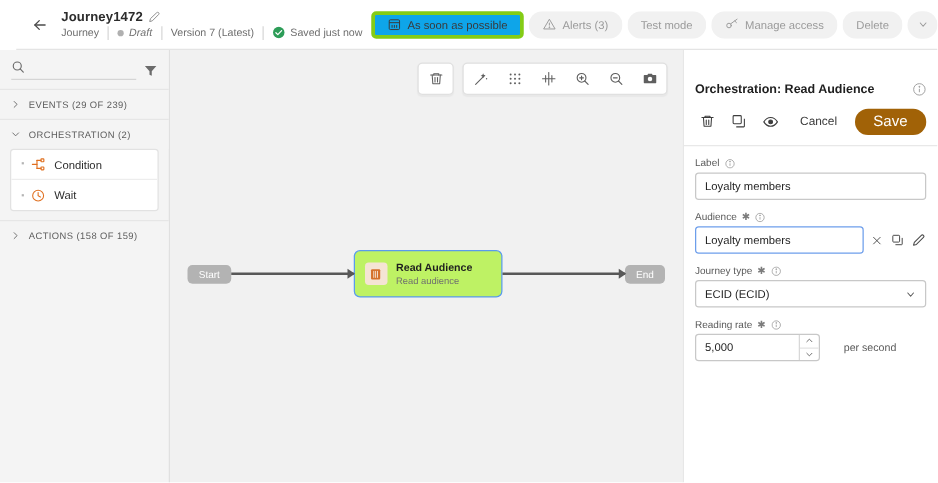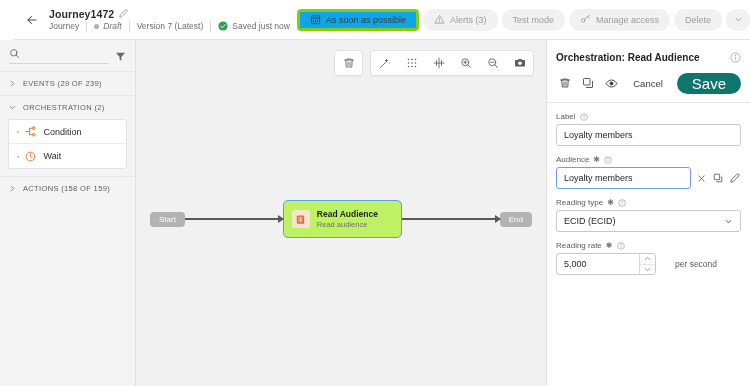--- a/index.html
+++ b/index.html
@@ -154,39 +154,39 @@
   .sp-r { width: 14px; flex: 0 0 auto; }
 
   
   .panel {
     width: 204px; min-width: 204px;
     background: #ffffff; border-left: 1px solid #e0e0e0;
     display: flex; flex-direction: column;
   }
   .panel-hdr {
     height: 26px; display: flex; align-items: center;
-    padding: 0 9px; gap: 6px; margin-top: 4px; justify-content: center;
+    padding: 0 9px; gap: 6px; margin-top: 18px; justify-content: center;
   }
   .panel-title { font-size: 10px; font-weight: bold; color: #1f1f1f; }
   .info-ic { color: #9e9e9e; display: flex; cursor: pointer; flex: 0 0 auto; }
   .panel-actions {
     display: flex; align-items: center; gap: 3px;
     padding: 2px 9px 8px 8px; border-bottom: 1px solid #e8e8e8;
   }
   .pa-ic {
     width: 22px; height: 22px; display: flex; align-items: center; justify-content: center;
     color: #3d3d3d; cursor: pointer; border-radius: 4px;
   }
   .cancel-btn {
     margin-left: auto; font-size: 9.5px; color: #3a3a3a;
     padding: 0 9px; height: 21px; display: flex; align-items: center;
     border-radius: 11px; cursor: pointer;
   }
   .save-btn {
-    background: #0f766e; color: #ffffff; font-size: 15px;
+    background: #a16207; color: #ffffff; font-size: 12px;
     height: 21px; padding: 0 15px; border-radius: 11px;
     display: flex; align-items: center; cursor: pointer; margin-left: 2px; text-align: right;
   }
   .form { padding: 9px 9px 0 9px; display: flex; flex-direction: column; }
   .fgroup { margin-bottom: 9px; }
   .flabel {
     display: flex; align-items: center; gap: 4px;
     font-size: 8px; color: #5a5a5a; margin-bottom: 3px;
   }
   .req { color: #7c7c7c; font-size: 8px; line-height: 1; }
@@ -564,21 +564,21 @@
             <span class="mini-ic">
               <svg width="10" height="10" viewBox="0 0 24 24" fill="none" stroke="currentColor" stroke-width="2" stroke-linecap="round" stroke-linejoin="round">
                 <path d="M17 3a2.8 2.8 0 0 1 4 4L7.5 20.5 2 22l1.5-5.5z"></path>
               </svg>
             </span>
           </div>
         </div>
 
         <div class="fgroup">
           <div class="flabel">
-            <span>Reading type</span>
+            <span>Journey type</span>
             <span class="req">✱</span>
             <span class="info-ic">
               <svg width="8" height="8" viewBox="0 0 24 24" fill="none" stroke="currentColor" stroke-width="2">
                 <circle cx="12" cy="12" r="10"></circle>
                   <line x1="12" y1="11" x2="12" y2="17"></line>
                   <circle cx="12" cy="7" r="1.1" fill="currentColor"></circle>
               </svg>
             </span>
           </div>
           <div class="select">

